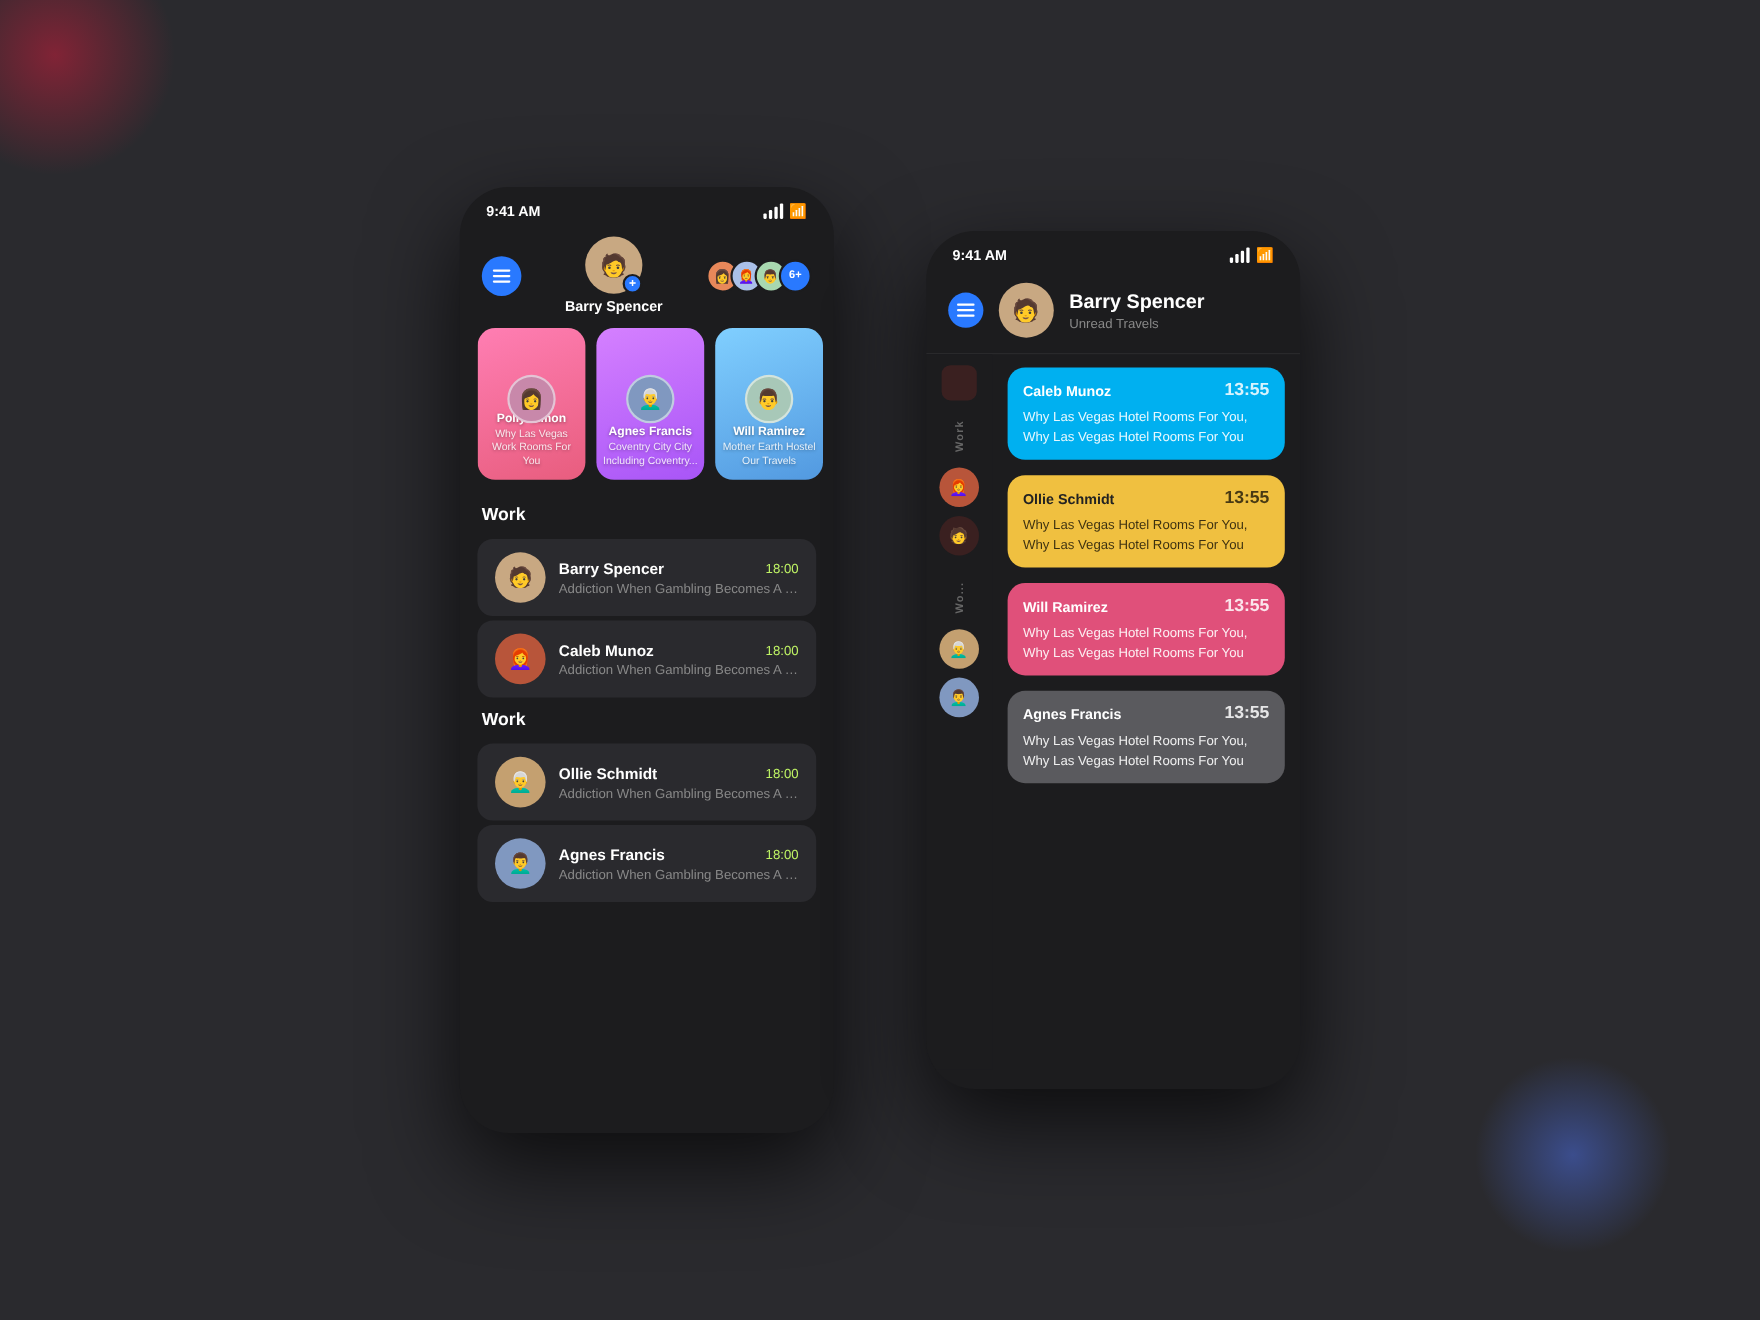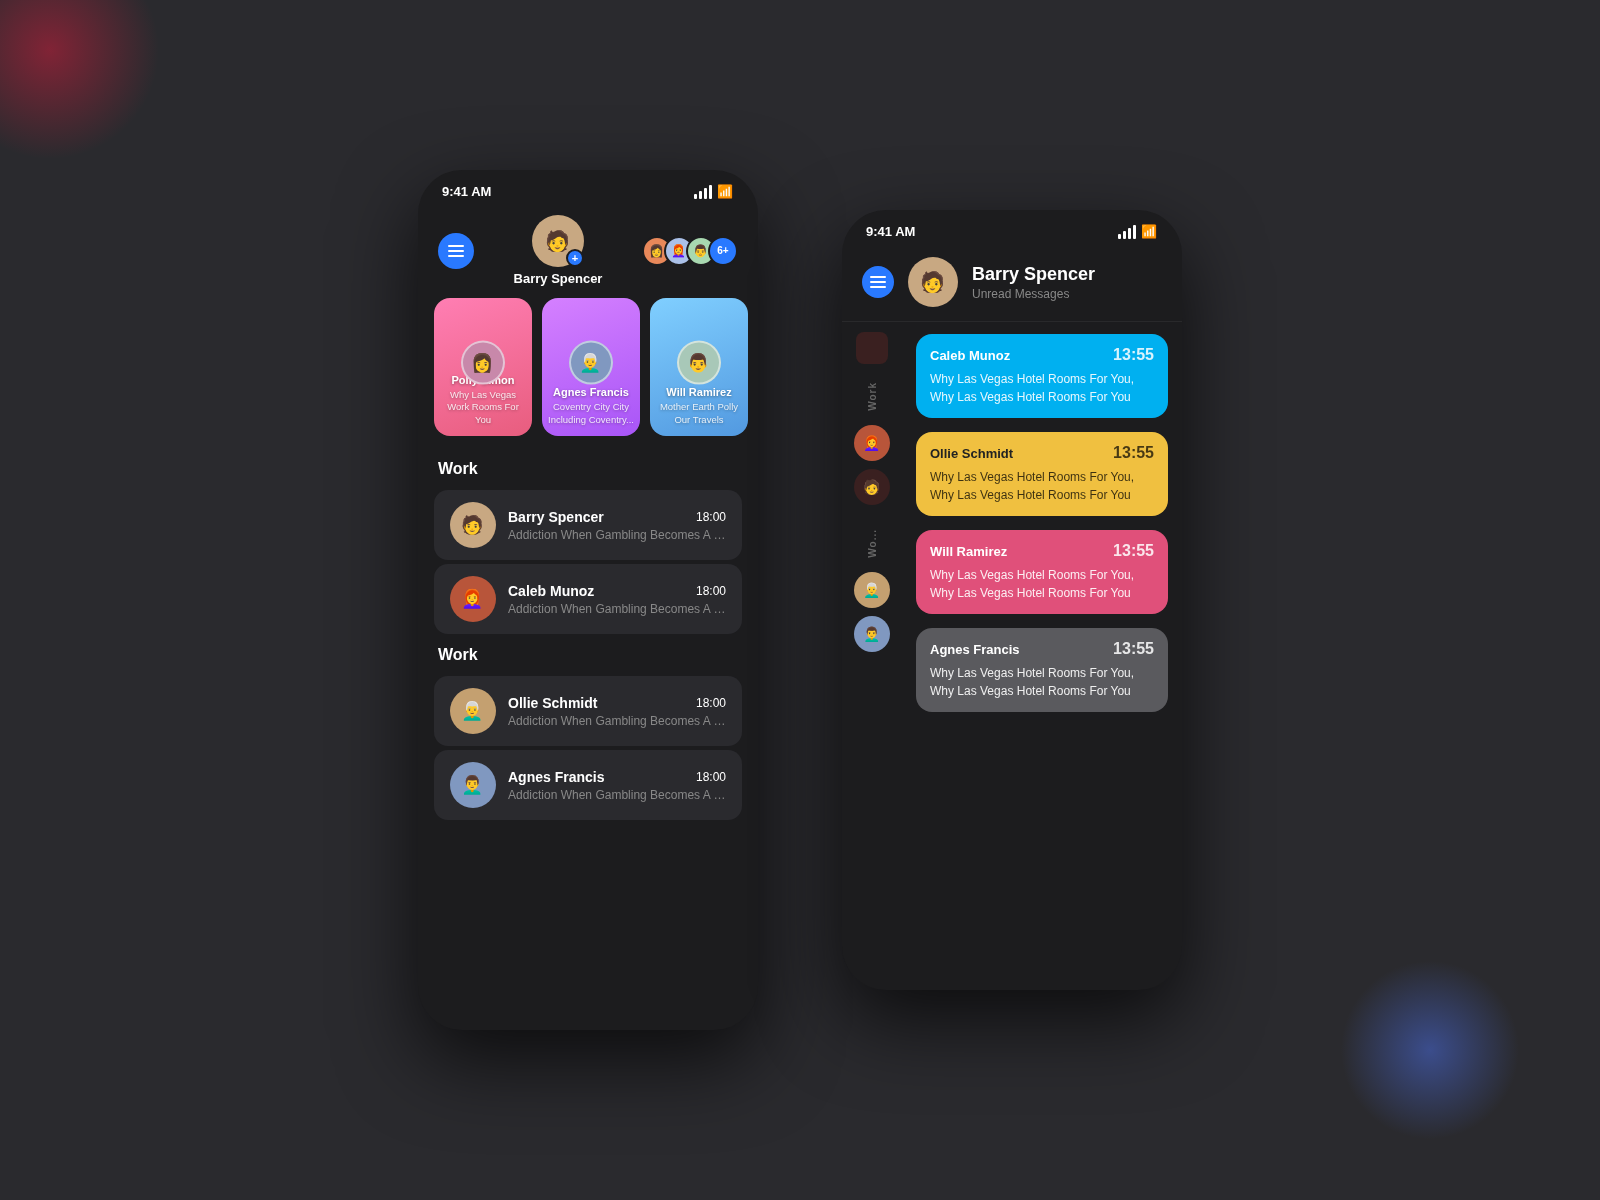--- a/index.html
+++ b/index.html
@@ -230,21 +230,21 @@
       border-radius: 50%;
       background: #666;
       flex-shrink: 0;
       overflow: hidden;
       display: flex; align-items: center; justify-content: center;
       font-size: 18px;
     }
     .msg-content { flex: 1; min-width: 0; }
     .msg-top { display: flex; justify-content: space-between; align-items: center; }
     .msg-name { color: #fff; font-size: 14px; font-weight: 600; }
-    .msg-time { color: #ffffff; font-size: 12px; font-weight: 500; }
+    .msg-time { color: #bef264; font-size: 12px; font-weight: 500; }
     .msg-preview { color: #888; font-size: 12px; margin-top: 3px; white-space: nowrap; overflow: hidden; text-overflow: ellipsis; }
 
     
     .right-header {
       display: flex;
       align-items: center;
       gap: 14px;
       padding: 10px 20px 14px;
       border-bottom: 1px solid rgba(255,255,255,0.06);
     }
@@ -393,21 +393,21 @@
         <span class="story-desc">Why Las Vegas Work Rooms For You</span>
       </div>
       <div class="story-card story-card-bg-purple">
         <div class="story-avatar face-agnes">👨‍🦳</div>
         <span class="story-name">Agnes Francis</span>
         <span class="story-desc">Coventry City City Including Coventry...</span>
       </div>
       <div class="story-card story-card-bg-blue">
         <div class="story-avatar face-will">👨</div>
         <span class="story-name">Will Ramirez</span>
-        <span class="story-desc">Mother Earth Polly Our Travels</span>
+        <span class="story-desc">Mother Earth Hostel Our Travels</span>
       </div>
     </div>
 
     <div class="section-label">Work</div>
 
     <div class="msg-item">
       <div class="msg-avatar face-barry">🧑</div>
       <div class="msg-content">
         <div class="msg-top">
           <span class="msg-name">Barry Spencer</span>
@@ -473,21 +473,21 @@
       <div class="right-menu-btn">
         <div class="menu-icon-lines">
           <span></span>
             <span></span>
             <span></span>
         </div>
       </div>
       <div class="right-avatar face-barry">🧑</div>
       <div class="right-title">
         <div class="right-title-name">Barry Spencer</div>
-        <div class="right-title-sub">Unread Messages</div>
+        <div class="right-title-sub">Unread Travels</div>
       </div>
     </div>
 
     <div class="right-body">
 
       <div class="right-sidebar">
         <div style="width:32px;height:32px;background:#3a2020;border-radius:8px;margin-bottom:4px;"></div>
 
         <div class="sidebar-section">
           <span class="sidebar-label-vert">Work</span>

